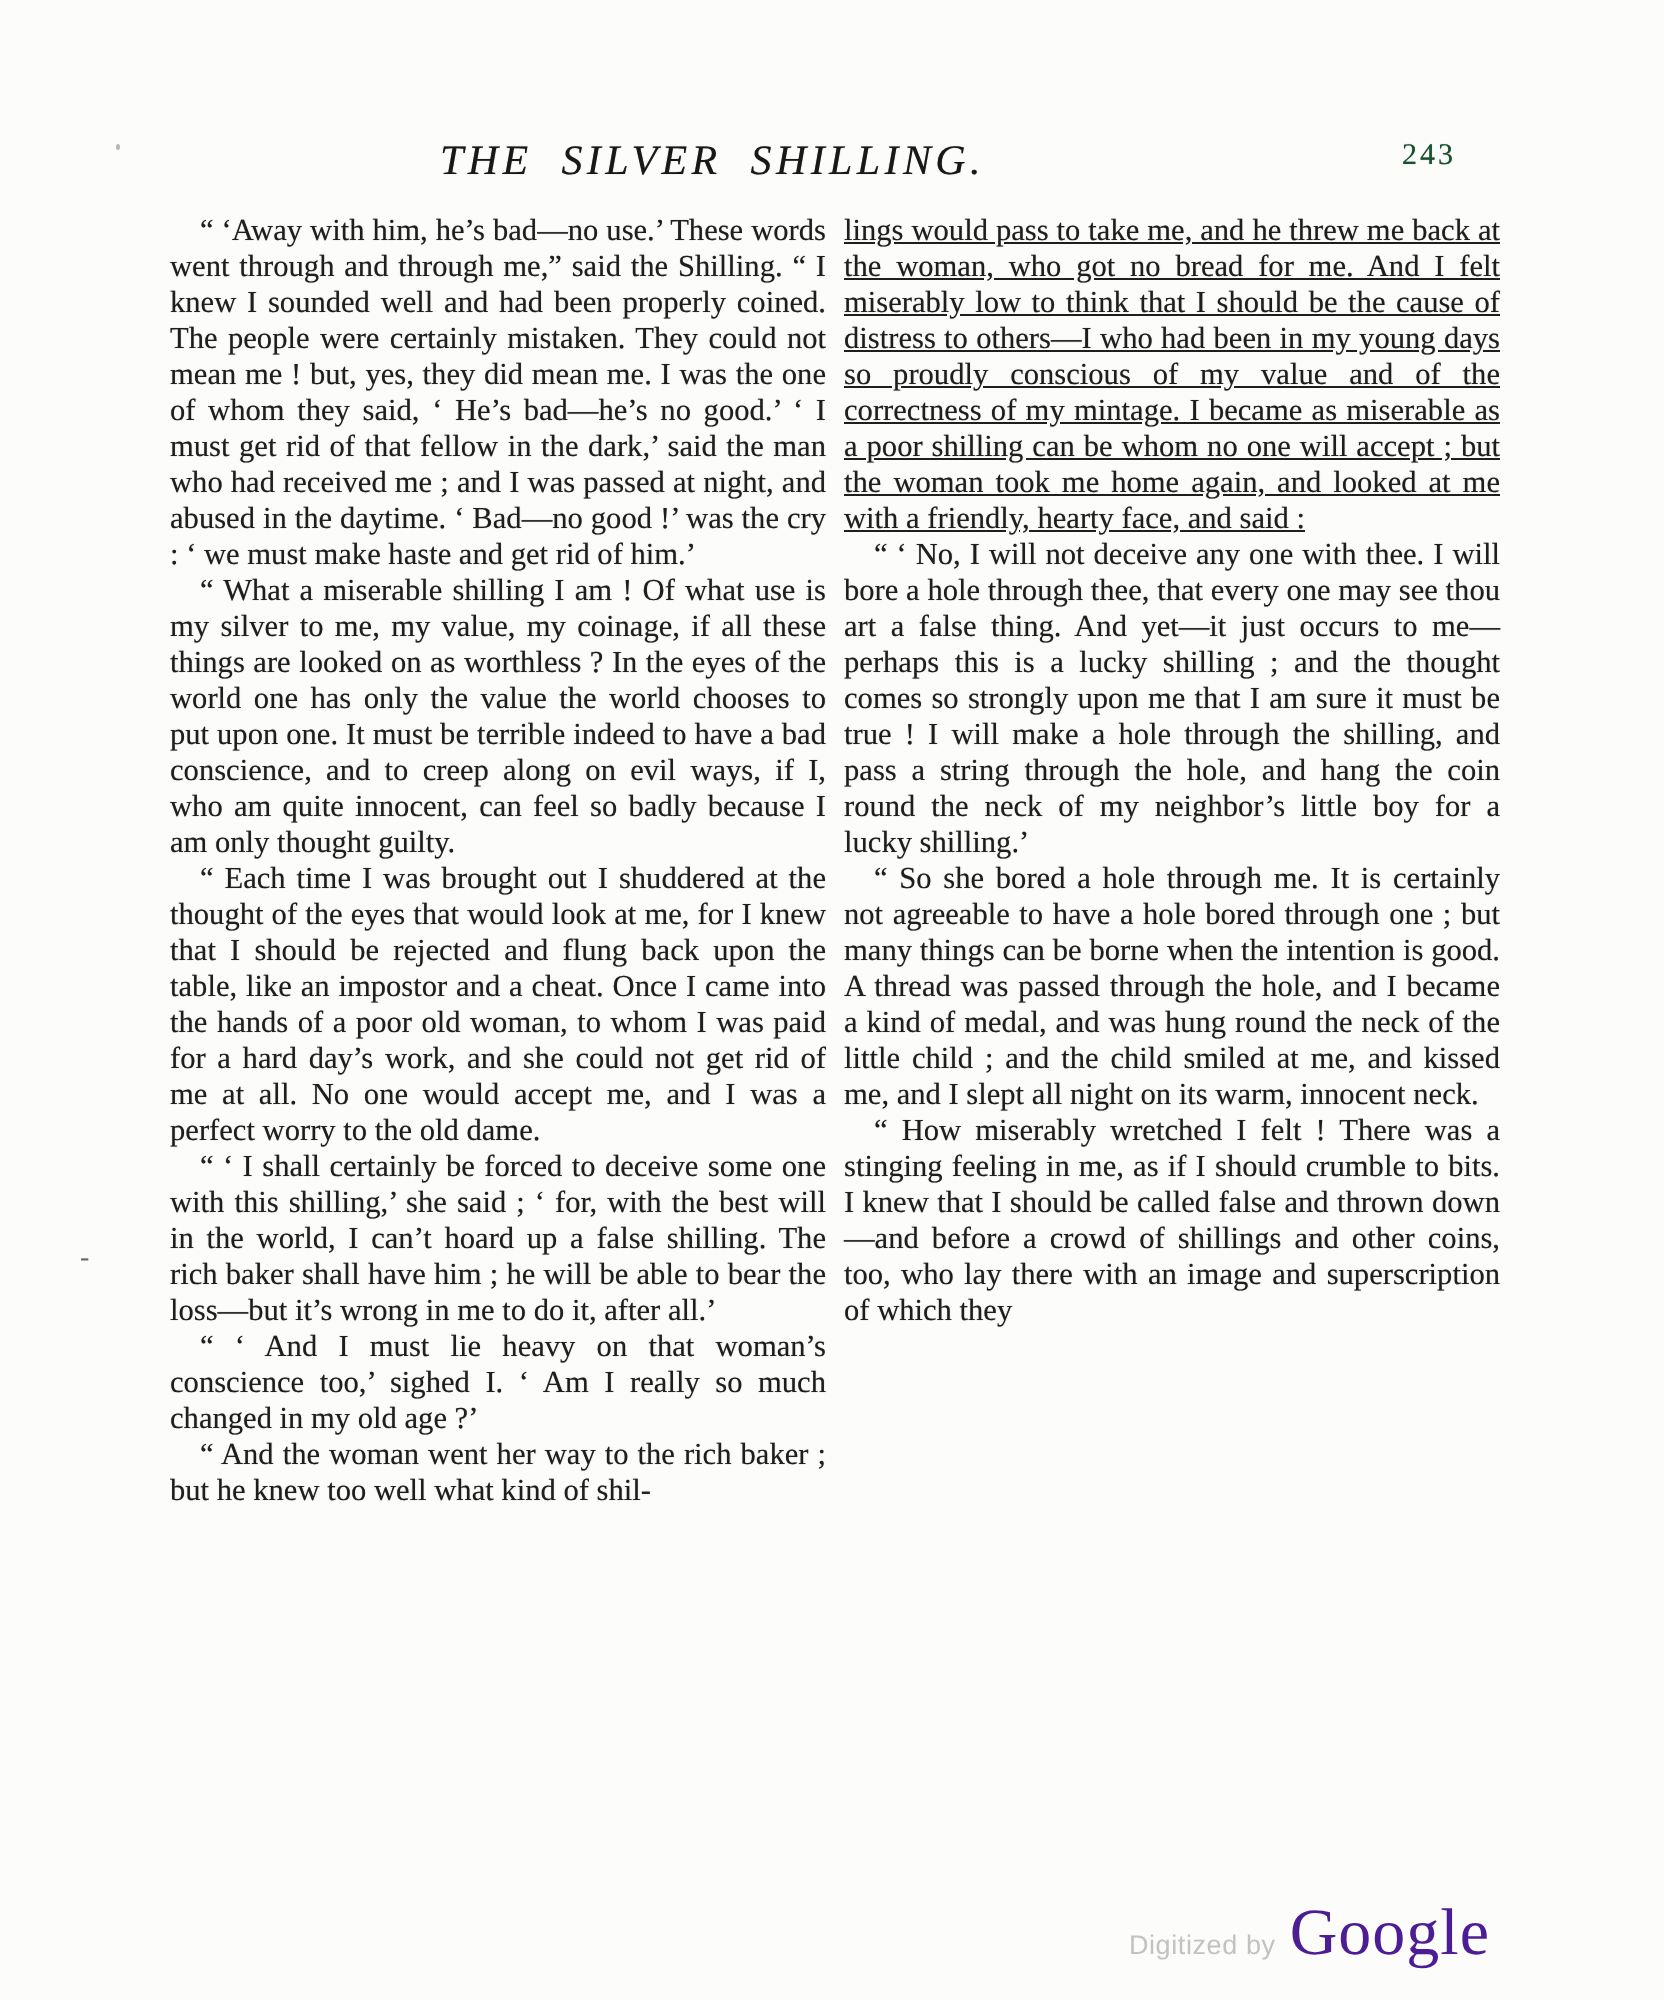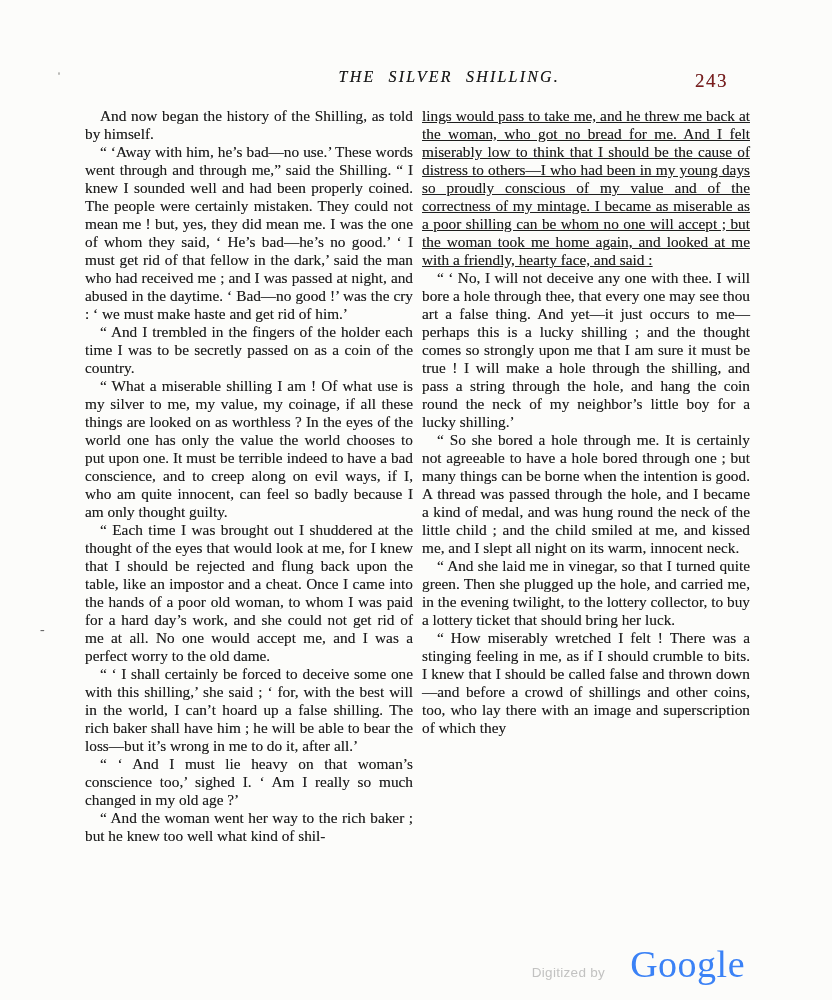--- a/index.html
+++ b/index.html
@@ -21,35 +21,35 @@
     position: absolute;
     top: 68px;
     left: 0;
     width: 832px;
     height: 24px;
   }
   .running-title {
     position: absolute;
     left: 220px;
     width: 340px;
-    text-align: right;
+    text-align: left;
     font-style: italic;
-    font-size: 16px;
+    font-size: 21px;
     letter-spacing: 2.2px;
     word-spacing: 7px;
     color: #181818;
     text-shadow: 0 0 0.4px rgba(20,20,20,0.55);
   }
   .page-number {
     position: absolute;
     right: 104px;
     top: 2px;
-    font-size: 19px;
+    font-size: 15px;
     letter-spacing: 1.5px;
-    color: #7f1d1d;
+    color: #14532d;
     text-shadow: 0 0 0.4px rgba(20,20,20,0.55);
   }
   .columns {
     position: absolute;
     top: 107px;
     left: 85px;
     width: 665px;
     display: flex;
     gap: 9px;
   }
@@ -83,63 +83,60 @@
     height: 3px;
     background: #b7b7b4;
     border-radius: 50%;
   }
   .watermark {
     position: absolute;
     right: 87px;
     bottom: 14px;
     display: flex;
     align-items: baseline;
-    gap: 25px;
+    gap: 7px;
   }
   .digitized {
     font-family: "Liberation Sans", sans-serif;
     font-size: 13.5px;
     color: #c2c2c1;
     letter-spacing: 0.3px;
   }
   .google-logo {
     font-family: "Liberation Serif", serif;
-    font-size: 38px;
-    color: #3b82f6;
+    font-size: 33px;
+    color: #4c1d95;
     letter-spacing: 0.5px;
   }
 </style>
 </head>
 <body>
 
 <div class="page">
 
   <div class="header">
     <div class="running-title">THE SILVER SHILLING.</div>
     <div class="page-number">243</div>
   </div>
 
   <div class="columns">
 
     <div class="col">
-      <p>And now began the history of the Shilling, as told by himself.</p>
       <p>“ ‘Away with him, he’s bad—no use.’  These words went through and through me,” said the Shilling.  “ I knew I sounded well and had been properly coined.  The people were certainly mistaken.  They could not mean me ! but, yes, they did mean me.  I was the one of whom they said, ‘ He’s bad—he’s no good.’  ‘ I must get rid of that fellow in the dark,’ said the man who had received me ; and I was passed at night, and abused in the daytime.  ‘ Bad—no good !’ was the cry : ‘ we must make haste and get rid of him.’</p>
-      <p>“ And I trembled in the fingers of the holder each time I was to be secretly passed on as a coin of the country.</p>
       <p>“ What a miserable shilling I am !  Of what use is my silver to me, my value, my coinage, if all these things are looked on as worthless ? In the eyes of the world one has only the value the world chooses to put upon one.  It must be terrible indeed to have a bad conscience, and to creep along on evil ways, if I, who am quite innocent, can feel so badly because I am only thought guilty.</p>
       <p>“ Each time I was brought out I shuddered at the thought of the eyes that would look at me, for I knew that I should be rejected and flung back upon the table, like an impostor and a cheat.  Once I came into the hands of a poor old woman, to whom I was paid for a hard day’s work, and she could not get rid of me at all.  No one would accept me, and I was a perfect worry to the old dame.</p>
       <p>“ ‘ I shall certainly be forced to deceive some one with this shilling,’ she said ; ‘ for, with the best will in the world, I can’t hoard up a false shilling.  The rich baker shall have him ; he will be able to bear the loss—but it’s wrong in me to do it, after all.’</p>
       <p>“ ‘ And I must lie heavy on that woman’s conscience too,’ sighed I.  ‘ Am I really so much changed in my old age ?’</p>
       <p>“ And the woman went her way to the rich baker ; but he knew too well what kind of shil-</p>
     </div>
 
     <div class="col">
       <p class="no-indent">lings would pass to take me, and he threw me back at the woman, who got no bread for me. And I felt miserably low to think that I should be the cause of distress to others—I who had been in my young days so proudly conscious of my value and of the correctness of my mintage. I became as miserable as a poor shilling can be whom no one will accept ; but the woman took me home again, and looked at me with a friendly, hearty face, and said :</p>
       <p>“ ‘ No, I will not deceive any one with thee. I will bore a hole through thee, that every one may see thou art a false thing.  And yet—it just occurs to me—perhaps this is a lucky shilling ; and the thought comes so strongly upon me that I am sure it must be true !  I will make a hole through the shilling, and pass a string through the hole, and hang the coin round the neck of my neighbor’s little boy for a lucky shilling.’</p>
       <p>“ So she bored a hole through me.  It is certainly not agreeable to have a hole bored through one ; but many things can be borne when the intention is good.  A thread was passed through the hole, and I became a kind of medal, and was hung round the neck of the little child ; and the child smiled at me, and kissed me, and I slept all night on its warm, innocent neck.</p>
-      <p>“ And she laid me in vinegar, so that I turned quite green.  Then she plugged up the hole, and carried me, in the evening twilight, to the lottery collector, to buy a lottery ticket that should bring her luck.</p>
       <p>“ How miserably wretched I felt !  There was a stinging feeling in me, as if I should crumble to bits.  I knew that I should be called false and thrown down—and before a crowd of shillings and other coins, too, who lay there with an image and superscription of which they</p>
     </div>
 
   </div>
 
   <div class="margin-mark">-</div>
 
   <div class="speck"></div>
 
   <div class="watermark">

